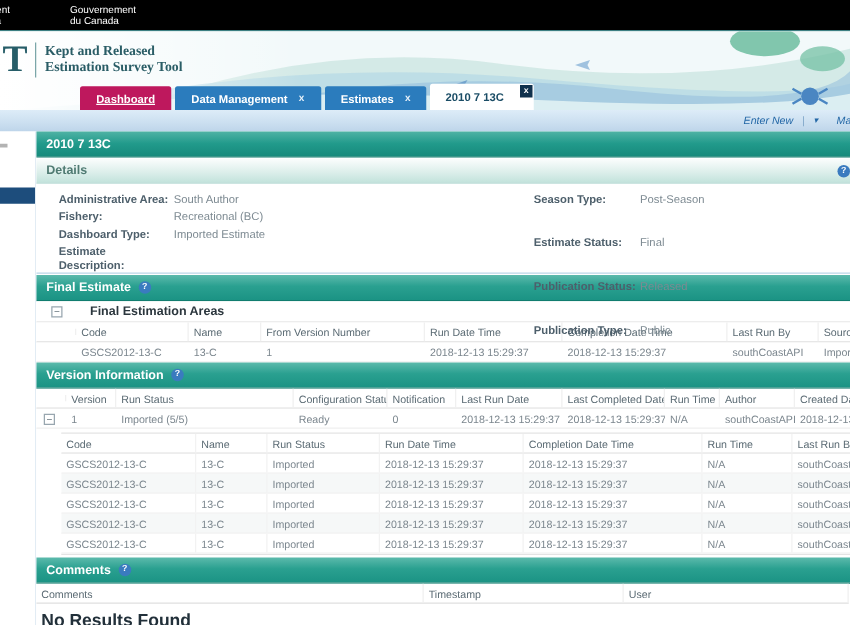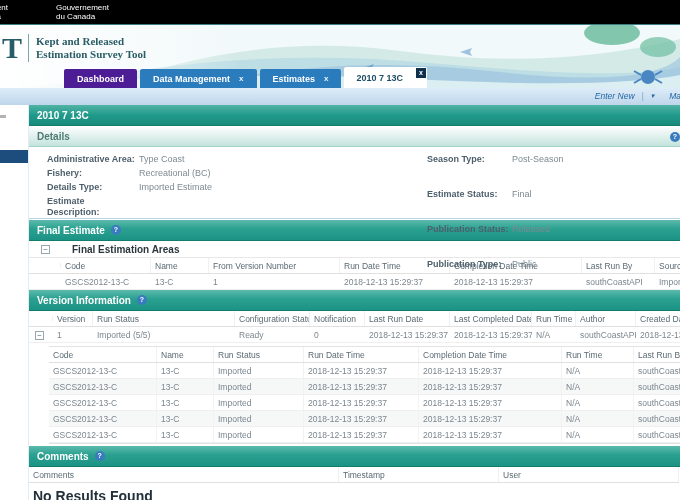--- a/index.html
+++ b/index.html
@@ -18,21 +18,21 @@
   .banner svg{position:absolute;left:0;top:0;}
   .brand{position:absolute;left:2px;top:8px;display:flex;align-items:center;}
   .brand-letter{font-family:"Liberation Serif",serif;font-size:30px;font-weight:bold;color:#265d68;line-height:30px;}
   .brand-rule{width:1px;height:28px;background:#7ba6a9;margin:0 7px 0 6px;}
   .brand-title{font-family:"Liberation Serif",serif;font-size:11px;font-weight:bold;color:#2a5d66;line-height:13px;}
 
   
   .tabs{position:absolute;left:64px;bottom:0;display:flex;align-items:flex-end;}
   .tab{height:20px;line-height:20px;padding:0 13px;margin-right:3px;font-size:9px;font-weight:bold;color:#fff;
        background:#2b7cbd;border-radius:2px 2px 0 0;display:flex;align-items:center;white-space:nowrap;cursor:pointer;}
-  .tab-dark{background:#4c1d95;}
+  .tab-dark{background:#be185d;text-decoration:underline;}
   .tab-x{margin-left:9px;font-size:8px;font-weight:bold;color:#e8f2fa;line-height:20px;}
   .tab-active{position:relative;height:22px;background:#fff;color:#1b4d66;padding:0 24px 0 12px;border-radius:2px 2px 0 0;}
   .tab-active-x{position:absolute;top:1px;right:1px;width:10px;height:10px;background:#10314d;color:#fff;
        font-size:7px;line-height:10px;text-align:center;font-weight:bold;cursor:pointer;}
 
   
   .toolbar{position:absolute;left:0;top:88px;width:680px;height:17px;
        background:linear-gradient(180deg,#ddecf8 0%,#cbdff0 60%,#bed5ea 100%);border-bottom:1px solid #b0cbe3;font-style:italic;}
   .toolbar-links{position:absolute;right:-20px;top:3px;display:flex;align-items:center;gap:7px;
        color:#2367a6;font-size:8.5px;white-space:nowrap;}
@@ -177,24 +177,24 @@
       <span>2010 7 13C</span>
     </div>
 
     <div class="det-bar">
       <span>Details</span>
       <span class="info-icon">?</span>
     </div>
     <div class="details-panel">
       <div class="kv-grid kv-left">
         <span class="kv-label">Administrative Area:</span>
-        <span class="kv-value">Type Coast</span>
+        <span class="kv-value">South Author</span>
         <span class="kv-label">Fishery:</span>
         <span class="kv-value">Recreational (BC)</span>
-        <span class="kv-label">Details Type:</span>
+        <span class="kv-label">Dashboard Type:</span>
         <span class="kv-value">Imported Estimate</span>
         <span class="kv-label">Estimate Description:</span>
         <span class="kv-value"></span>
       </div>
       <div class="kv-grid kv-right">
         <span class="kv-label">Season Type:</span>
         <span class="kv-value">Post-Season</span>
         <span class="kv-label">Estimate Status:</span>
         <span class="kv-value">Final</span>
         <span class="kv-label">Publication Status:</span>

